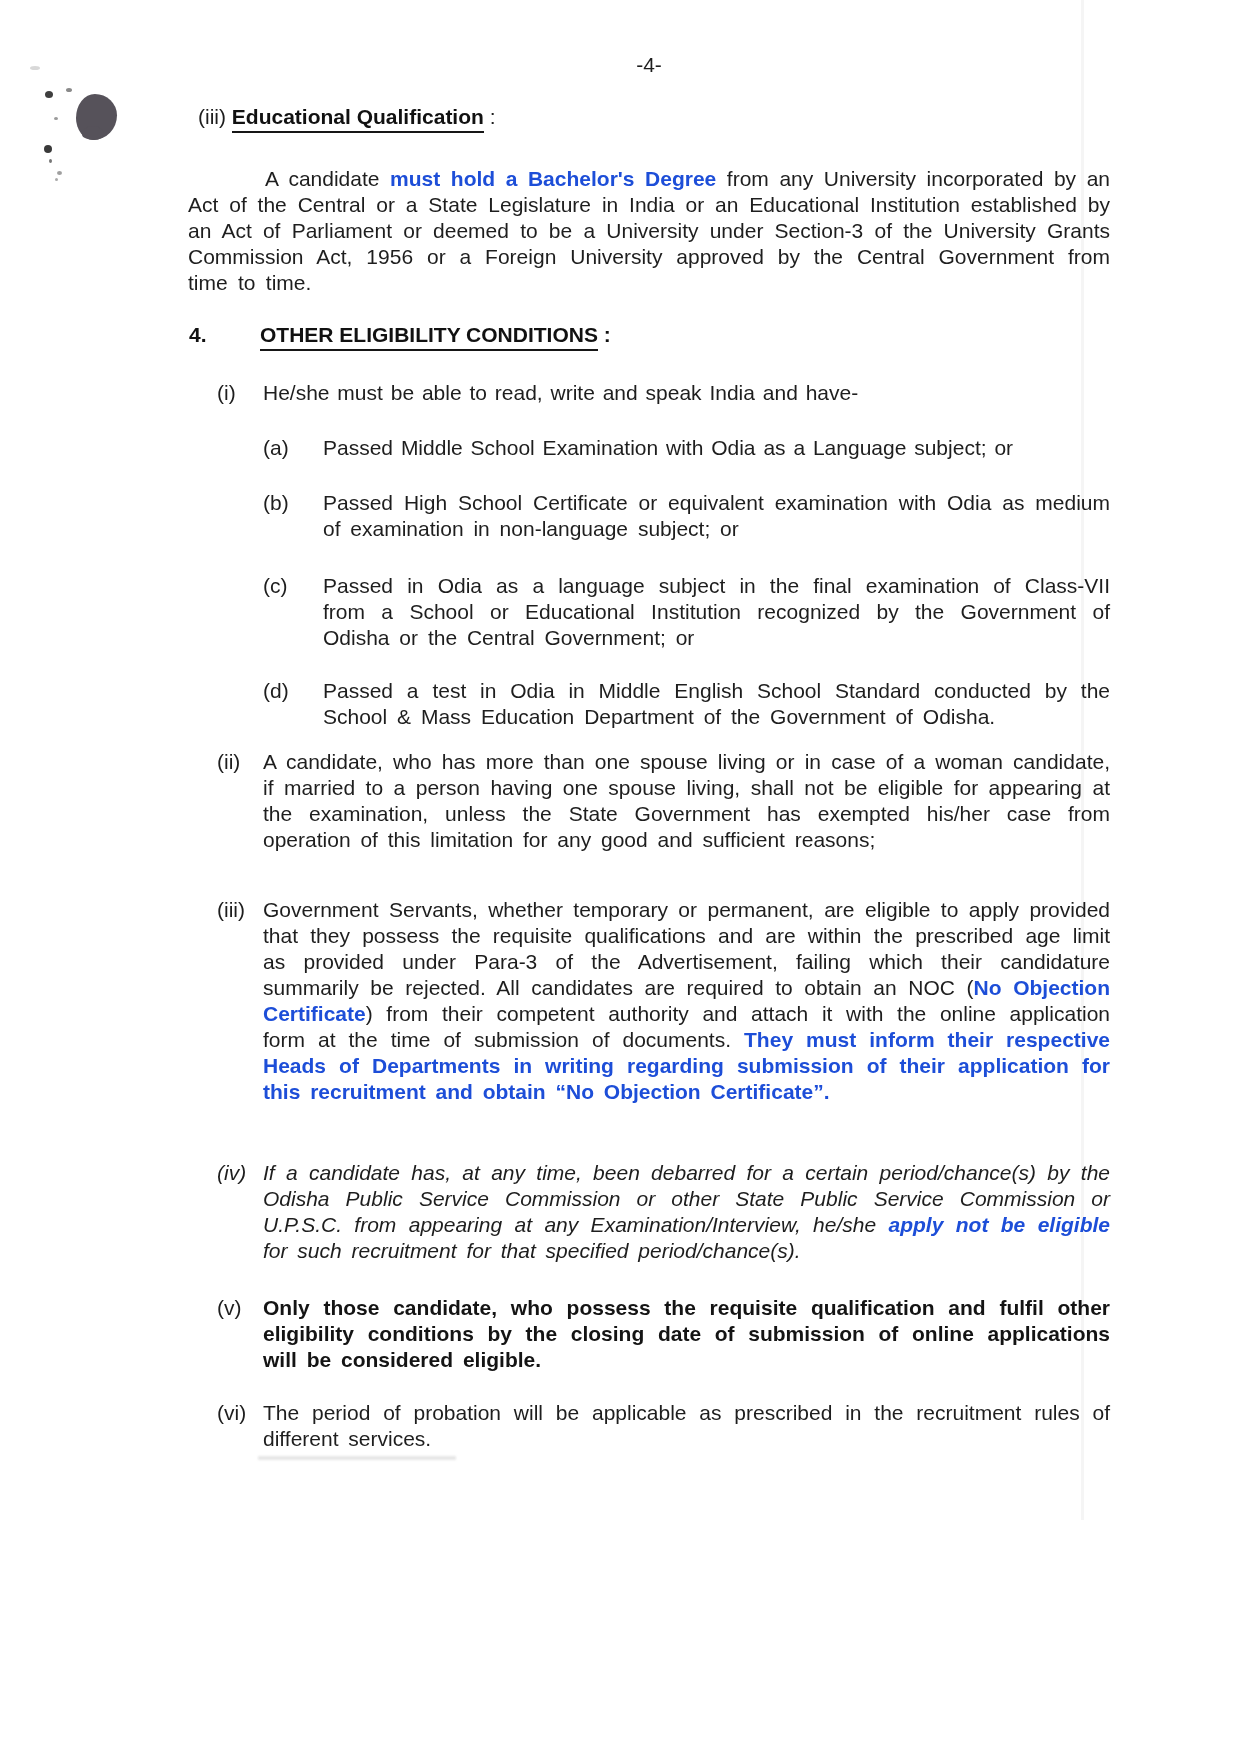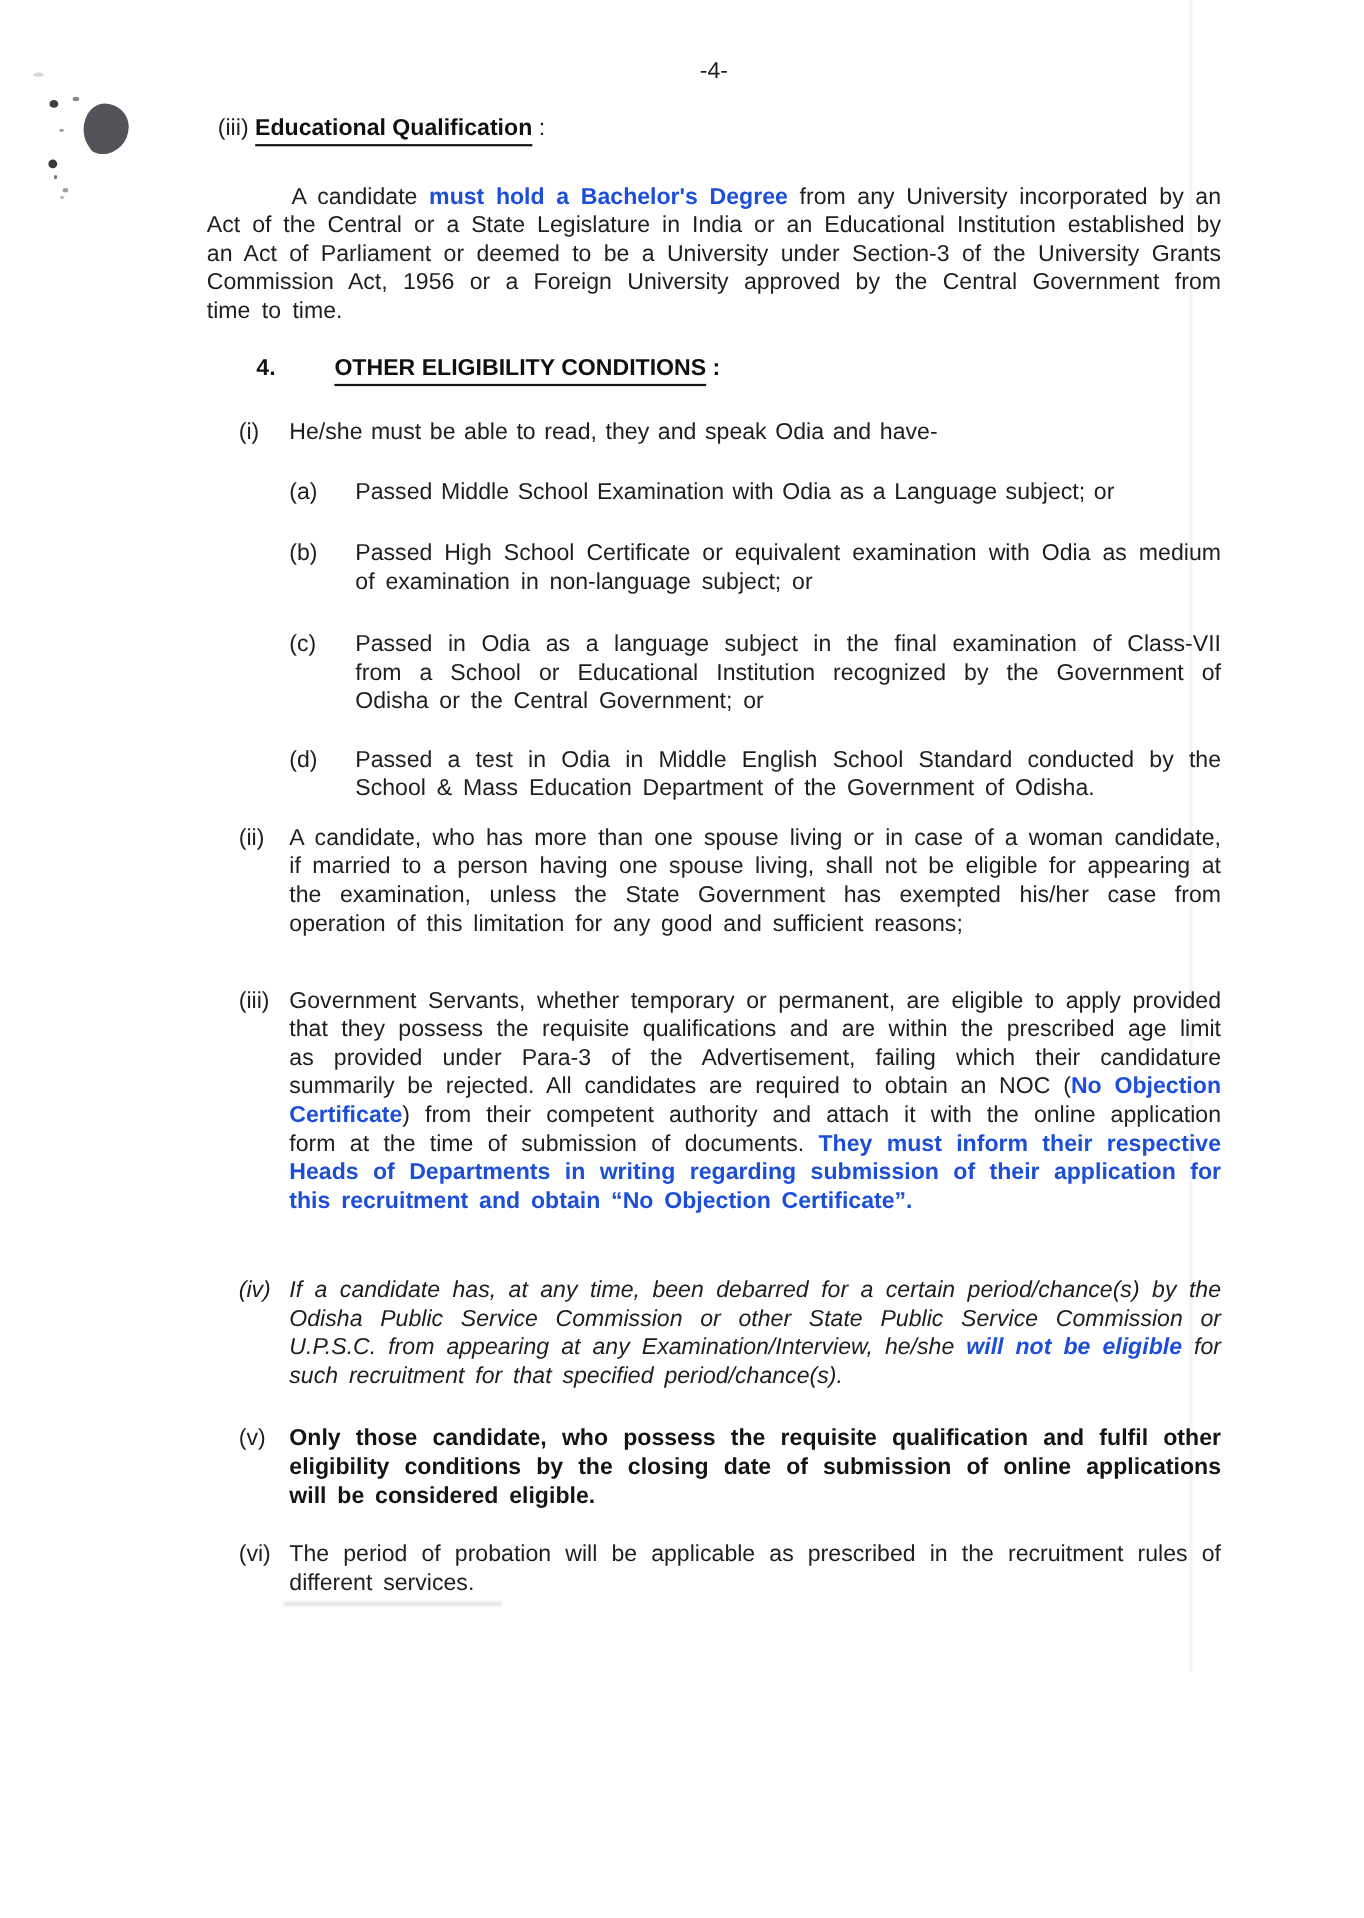--- a/index.html
+++ b/index.html
@@ -39,21 +39,21 @@
   .h-edu { position:absolute; left:198px; top:104px; }
   .h-edu .title, .h-other .title {
     font-weight:700; color:#111;
     border-bottom:2.5px solid #161616; padding-bottom:3px;
   }
   .para-edu {
     position:absolute; left:188px; top:166px; width:922px;
     text-align:justify; text-indent:77px; word-spacing:4.5px;
   }
 
-  .h-other { position:absolute; left:189px; top:322px; font-weight:700; color:#111;margin-left:44px; }
+  .h-other { position:absolute; left:189px; top:322px; font-weight:700; color:#111; }
   .h-other .num { display:inline-block; width:71px; font-weight:700; }
 
   .item { position:absolute; left:263px; width:847px; text-align:justify; word-spacing:4px; }
   .item > .label { position:absolute; left:-46px; top:0; word-spacing:normal; }
   .sub  { position:absolute; left:323px; width:787px; text-align:justify; word-spacing:4px; }
   .sub  > .label { position:absolute; left:-60px; top:0; word-spacing:normal; }
   .single { text-align:left; word-spacing:2px; }
 
   b { font-weight:700; color:#1d4ed8; }
   .v-text {
@@ -78,21 +78,21 @@
 
 <div class="page-number">-4-</div>
 
 <div class="h-edu"><span>(iii) </span><span class="title">Educational Qualification</span><span> :</span></div>
 
 <div class="para-edu"><span>A candidate </span><b>must hold a Bachelor's Degree</b><span> from any University incorporated by an Act of the Central or a State Legislature in India or an Educational Institution established by an Act of Parliament or deemed to be a University under Section-3 of the University Grants Commission Act, 1956 or a Foreign University approved by the Central Government from time to time.</span></div>
 
 <div class="h-other"><span class="num">4.</span><span class="title">OTHER ELIGIBILITY CONDITIONS</span><span> :</span></div>
 
 <div class="item single" style="top:380px;">
-  <span class="label">(i)</span><span>He/she must be able to read, they and speak Odia and have-</span>
+  <span class="label">(i)</span><span>He/she must be able to read, write and speak India and have-</span>
 </div>
 
 <div class="sub single" style="top:435px;">
   <span class="label">(a)</span><span>Passed Middle School Examination with Odia as a Language subject; or</span>
 </div>
 
 <div class="sub" style="top:490px;">
   <span class="label">(b)</span><span>Passed High School Certificate or equivalent examination with Odia as medium of examination in non-language subject; or</span>
 </div>
 
@@ -106,21 +106,21 @@
 
 <div class="item" style="top:749px;">
   <span class="label">(ii)</span><span>A candidate, who has more than one spouse living or in case of a woman candidate, if married to a person having one spouse living, shall not be eligible for appearing at the examination, unless the State Government has exempted his/her case from operation of this limitation for any good and sufficient reasons;</span>
 </div>
 
 <div class="item" style="top:897px;">
   <span class="label">(iii)</span><span>Government Servants, whether temporary or permanent, are eligible to apply provided that they possess the requisite qualifications and are within the prescribed age limit as provided under Para-3 of the Advertisement, failing which their candidature summarily be rejected. All candidates are required to obtain an NOC (</span><b>No Objection Certificate</b><span>) from their competent authority and attach it with the online application form at the time of submission of documents. </span><b>They must inform their respective Heads of Departments in writing regarding submission of their application for this recruitment and obtain “No Objection Certificate”.</b>
 </div>
 
 <div class="item" style="top:1160px;font-style:italic;">
-  <span class="label">(iv)</span><span>If a candidate has, at any time, been debarred for a certain period/chance(s) by the Odisha Public Service Commission or other State Public Service Commission or U.P.S.C. from appearing at any Examination/Interview, he/she </span><b>will not be eligible</b><span> for such recruitment for that specified period/chance(s).</span>
+  <span class="label">(iv)</span><span>If a candidate has, at any time, been debarred for a certain period/chance(s) by the Odisha Public Service Commission or other State Public Service Commission or U.P.S.C. from appearing at any Examination/Interview, he/she </span><b>apply not be eligible</b><span> for such recruitment for that specified period/chance(s).</span>
 </div>
 
 <div class="item" style="top:1295px;">
   <span class="label">(v)</span><span class="v-text">Only those candidate, who possess the requisite qualification and fulfil other eligibility conditions by the closing date of submission of online applications will be considered eligible.</span>
 </div>
 
 <div class="item" style="top:1400px;">
   <span class="label">(vi)</span><span>The period of probation will be applicable as prescribed in the  recruitment rules of different services.</span>
 </div>
 

